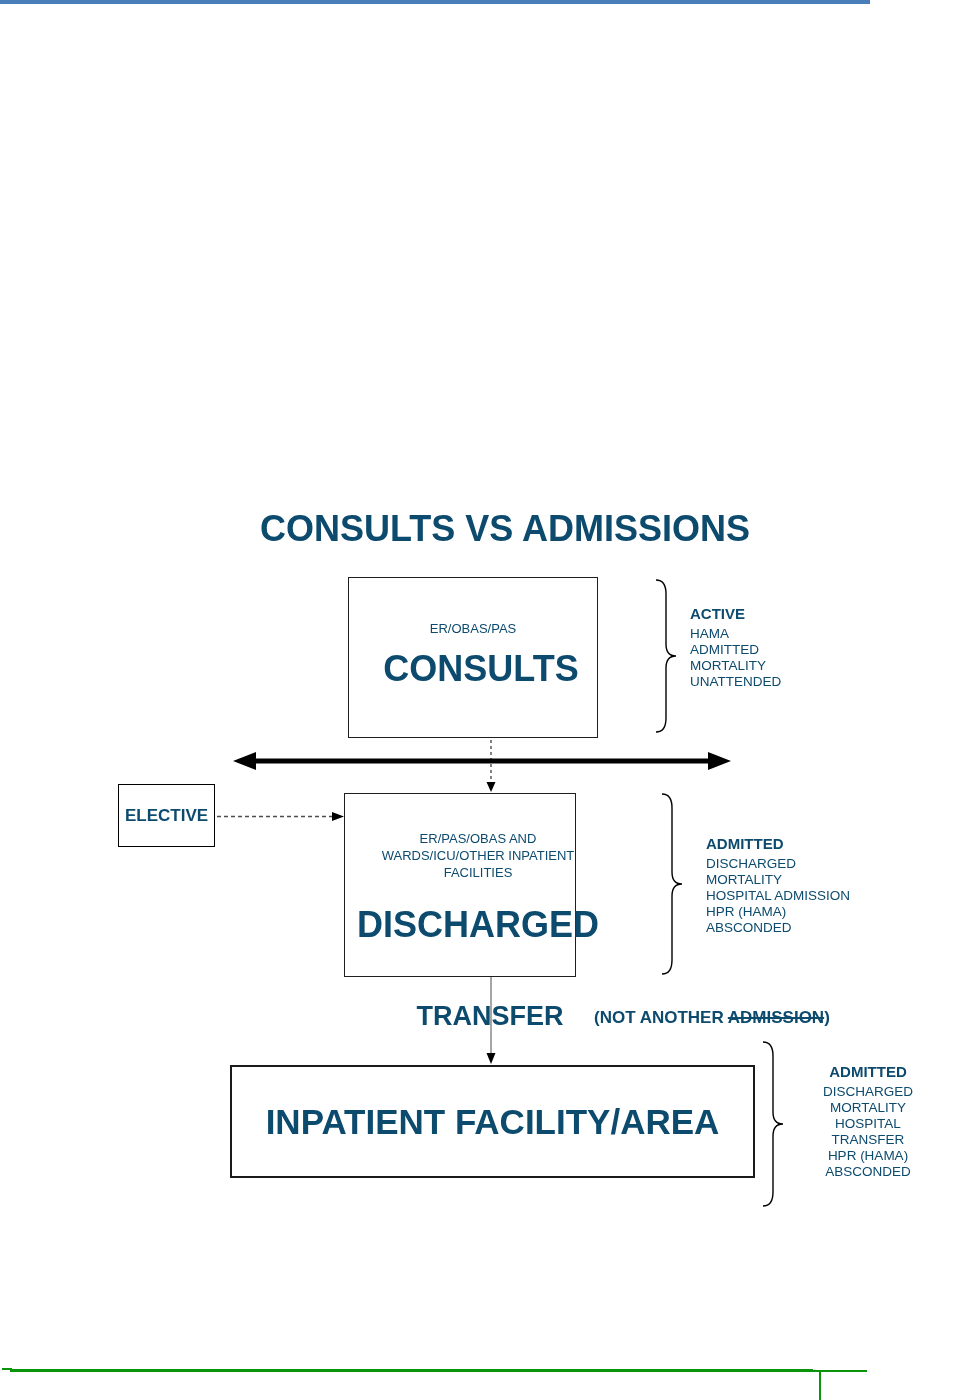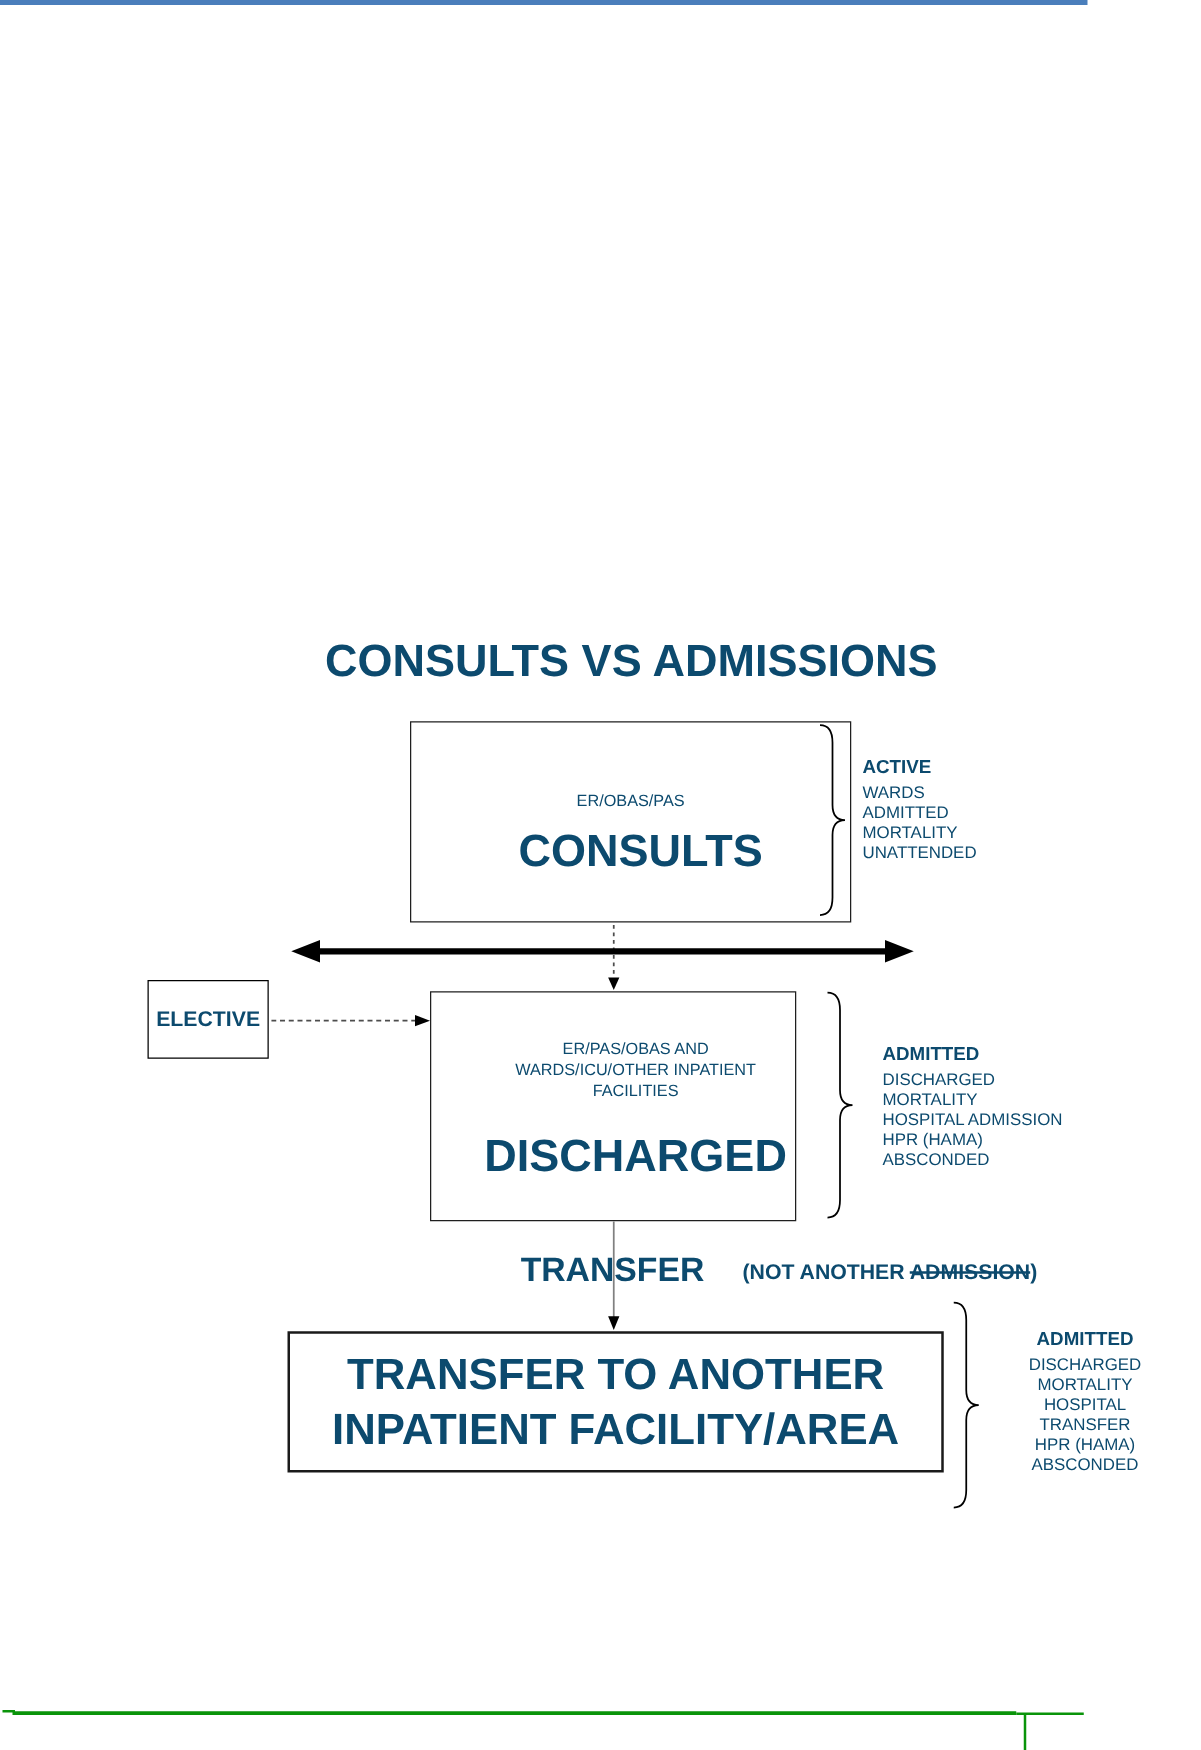--- a/index.html
+++ b/index.html
@@ -10,22 +10,22 @@
   .abs { position:absolute; box-sizing:border-box; }
 
   .top-rule   { left:0; top:0; width:870px; height:4px; background:#4a7ebb; }
 
   .title {
     left:205px; top:508px; width:600px; margin:0; text-align:center;
     font-size:36px; font-weight:bold; letter-spacing:0;
   }
 
   .flowbox { border:1.5px solid #1f1f1f; background:#fff; display:flex; flex-direction:column; align-items:center; }
-  .consults-box   { left:328px; top:577px; width:353px; height:161px; padding-top:54px; }
-  .admissions-box { left:344px; top:793px; width:293px; height:184px; padding-top:36px;padding-left:36px; }
+  .consults-box   { left:348px; top:577px; width:250px; height:161px; padding-top:42px; }
+  .admissions-box { left:344px; top:793px; width:232px; height:184px; padding-top:36px;padding-left:36px; }
   .box-sub   { font-size:13px; line-height:17px; text-align:center; }
   .box-big   { font-size:36px; font-weight:bold; line-height:40px; }
   .consults-box .box-big   { margin-top:12px;margin-left:16px; }
   .admissions-box .box-big { margin-top:24px; }
 
   .elective-box {
     left:118px; top:784px; width:97px; height:63px; border:1.5px solid #000;
     display:flex; align-items:center; justify-content:center;
     font-size:17px; font-weight:bold; background:#fff;
   }
@@ -71,21 +71,21 @@
     <div class="box-big">CONSULTS</div>
   </div>
 
   <svg class="abs brace" style="left:653px; top:578px;" width="26" height="156" viewBox="0 0 26 156">
     <path d="M3,2 Q13,2 13,16 L13,66 Q13,78 23,78 Q13,78 13,90 L13,140 Q13,154 3,154"></path>
   </svg>
 
   <div class="abs outcomes outcomes-consults">
     <div class="outcome-title">ACTIVE</div>
     <div>
-        <div class="outcome-item">WARDS</div>
+        <div class="outcome-item">HAMA</div>
         <div class="outcome-item">ADMITTED</div>
         <div class="outcome-item">MORTALITY</div>
         <div class="outcome-item">UNATTENDED</div>
       </div>
   </div>
 
   <svg class="abs" style="left:483px; top:740px;" width="16" height="52" viewBox="0 0 16 52">
     <line x1="8" y1="0" x2="8" y2="42" stroke="#4d4d4d" stroke-width="1.4" stroke-dasharray="3,3"></line>
     <polygon points="8,52 3.5,42 12.5,42" fill="#000"></polygon>
   </svg>
@@ -130,21 +130,20 @@
     <line x1="8" y1="0" x2="8" y2="77" stroke="#808080" stroke-width="1.4"></line>
     <polygon points="8,87 3.5,76 12.5,76" fill="#000"></polygon>
   </svg>
 
   <div class="abs transfer-label">TRANSFER</div>
   <div class="abs transfer-note">
     <span>(NOT ANOTHER </span><span class="struck">ADMISSION</span><span>)</span>
   </div>
 
   <div class="abs transfer-box">
-    <div>TRANSFER TO ANOTHER</div>
     <div>INPATIENT FACILITY/AREA</div>
   </div>
 
   <svg class="abs brace" style="left:760px; top:1040px;" width="26" height="168" viewBox="0 0 26 168">
     <path d="M3,2 Q13,2 13,16 L13,72 Q13,84 23,84 Q13,84 13,96 L13,152 Q13,166 3,166"></path>
   </svg>
 
   <div class="abs outcomes outcomes-transfer">
     <div class="outcome-title">ADMITTED</div>
     <div>

